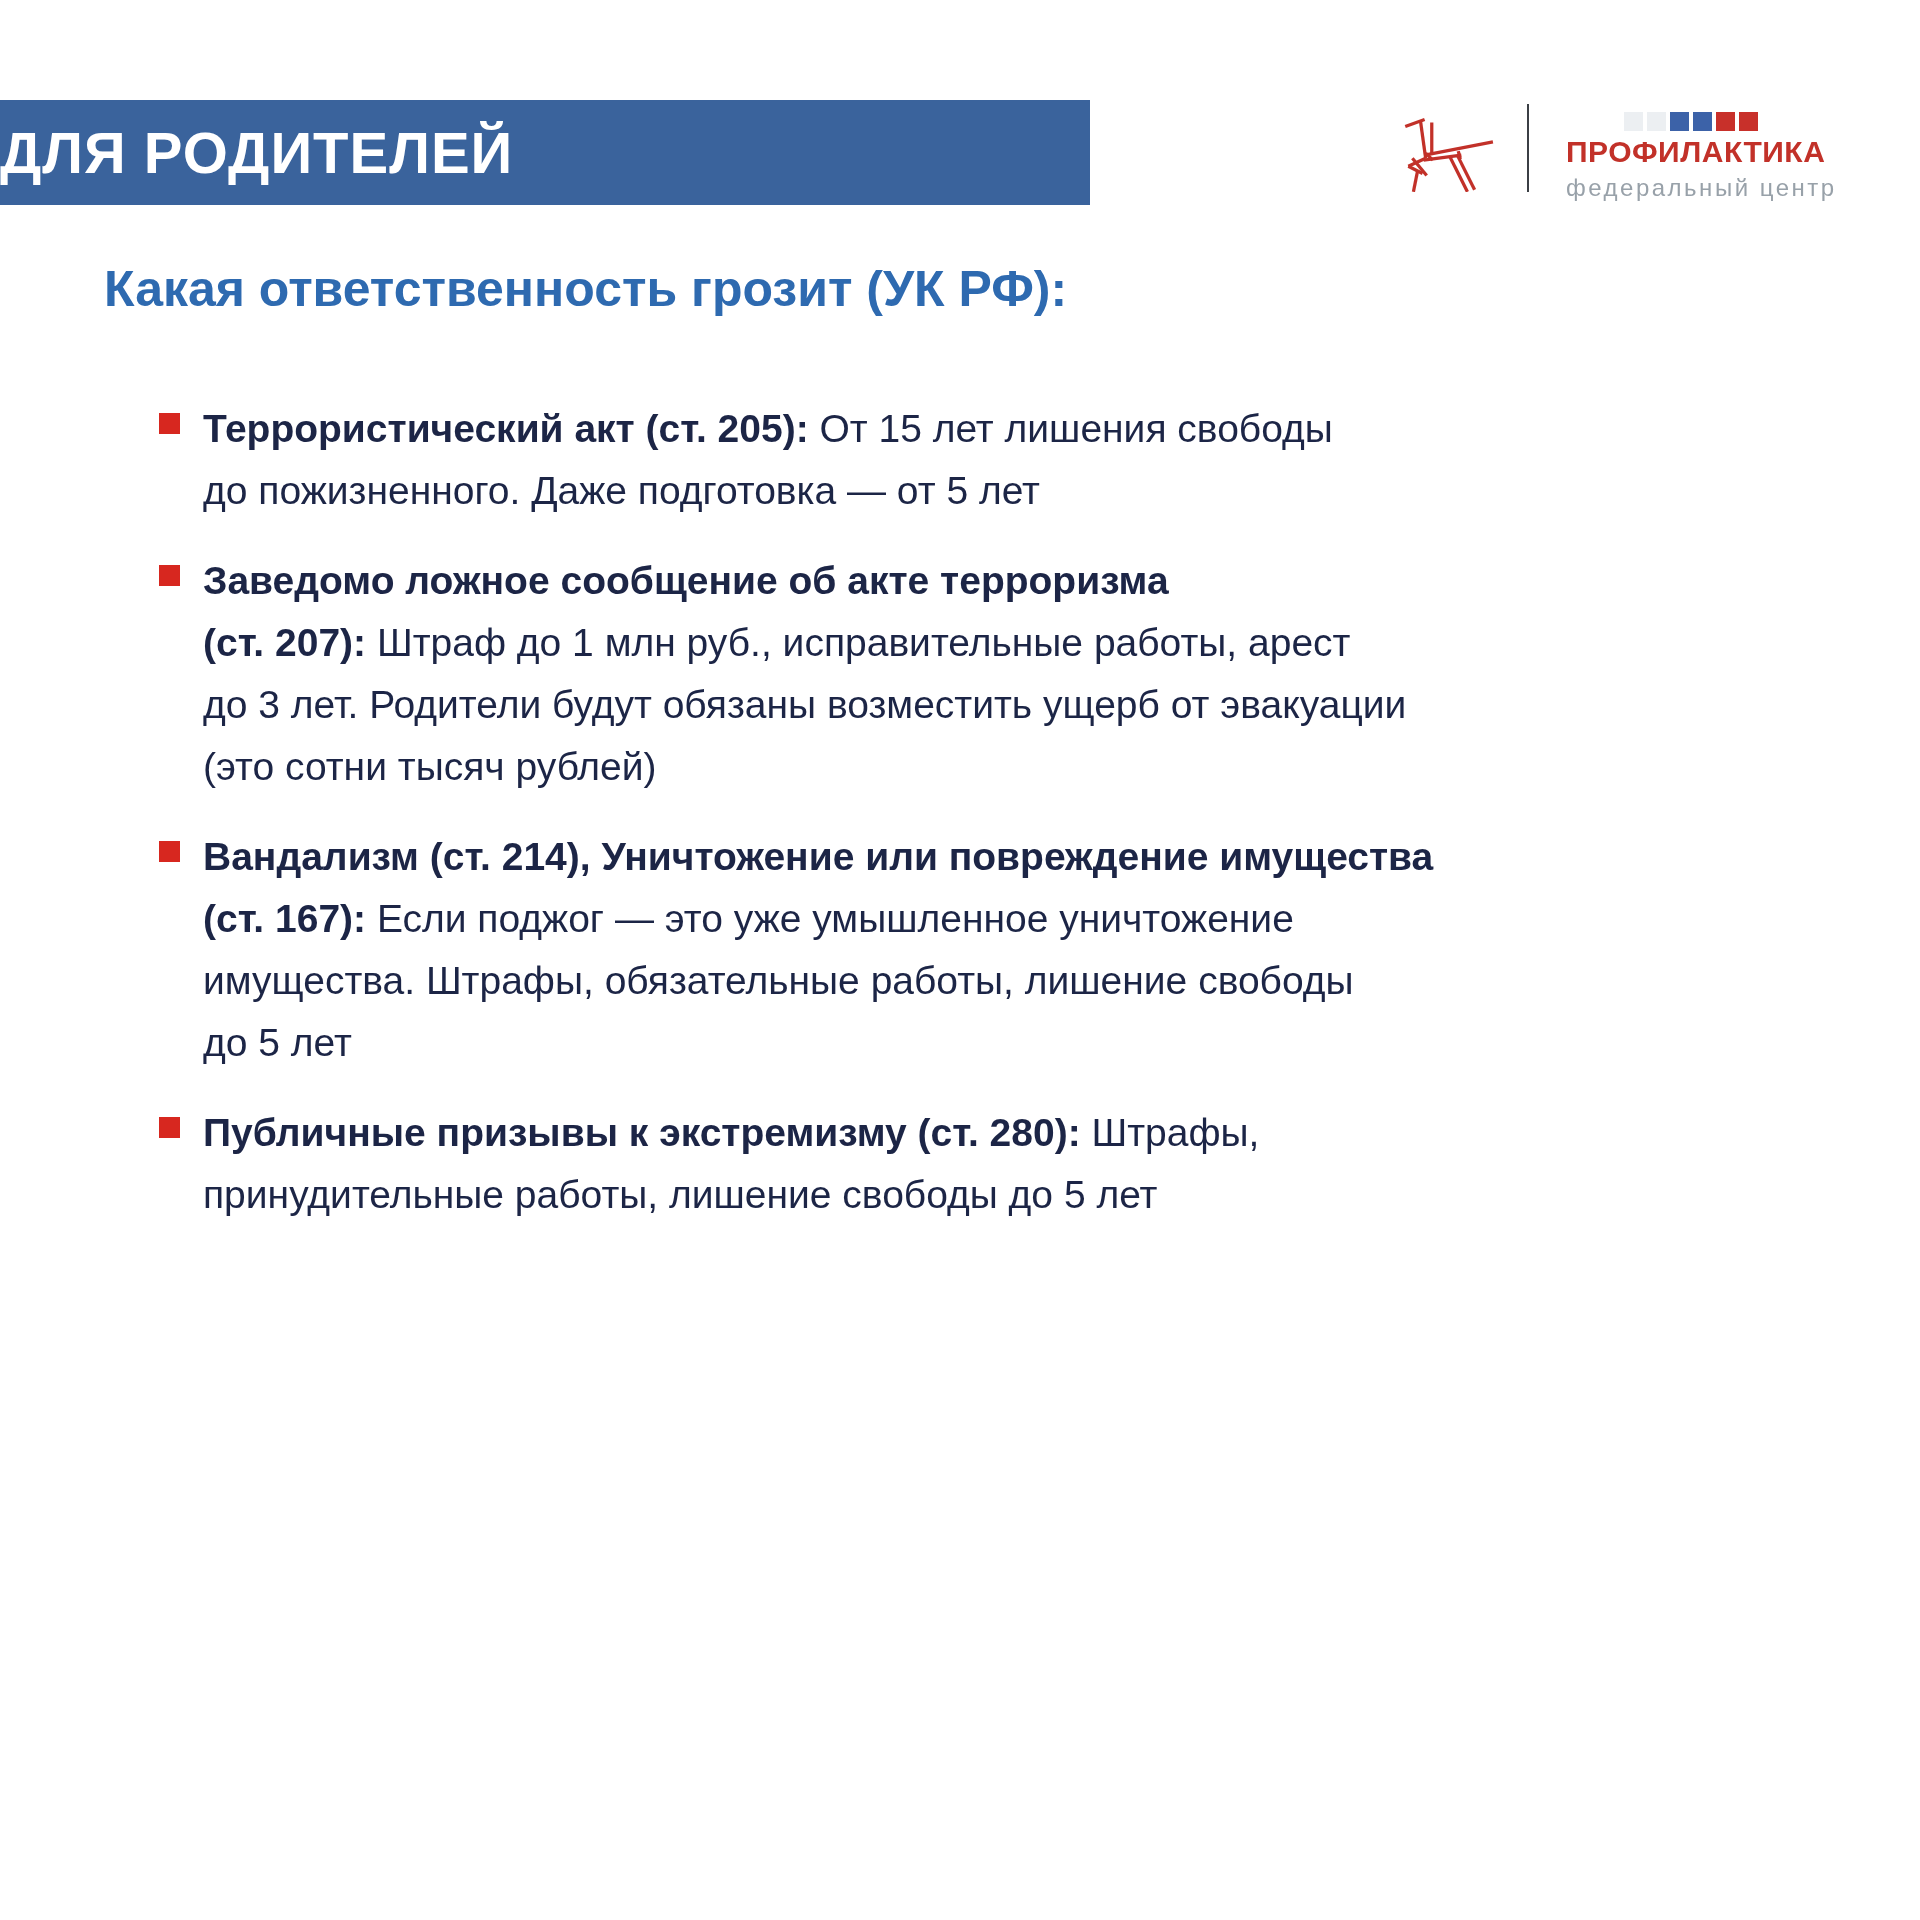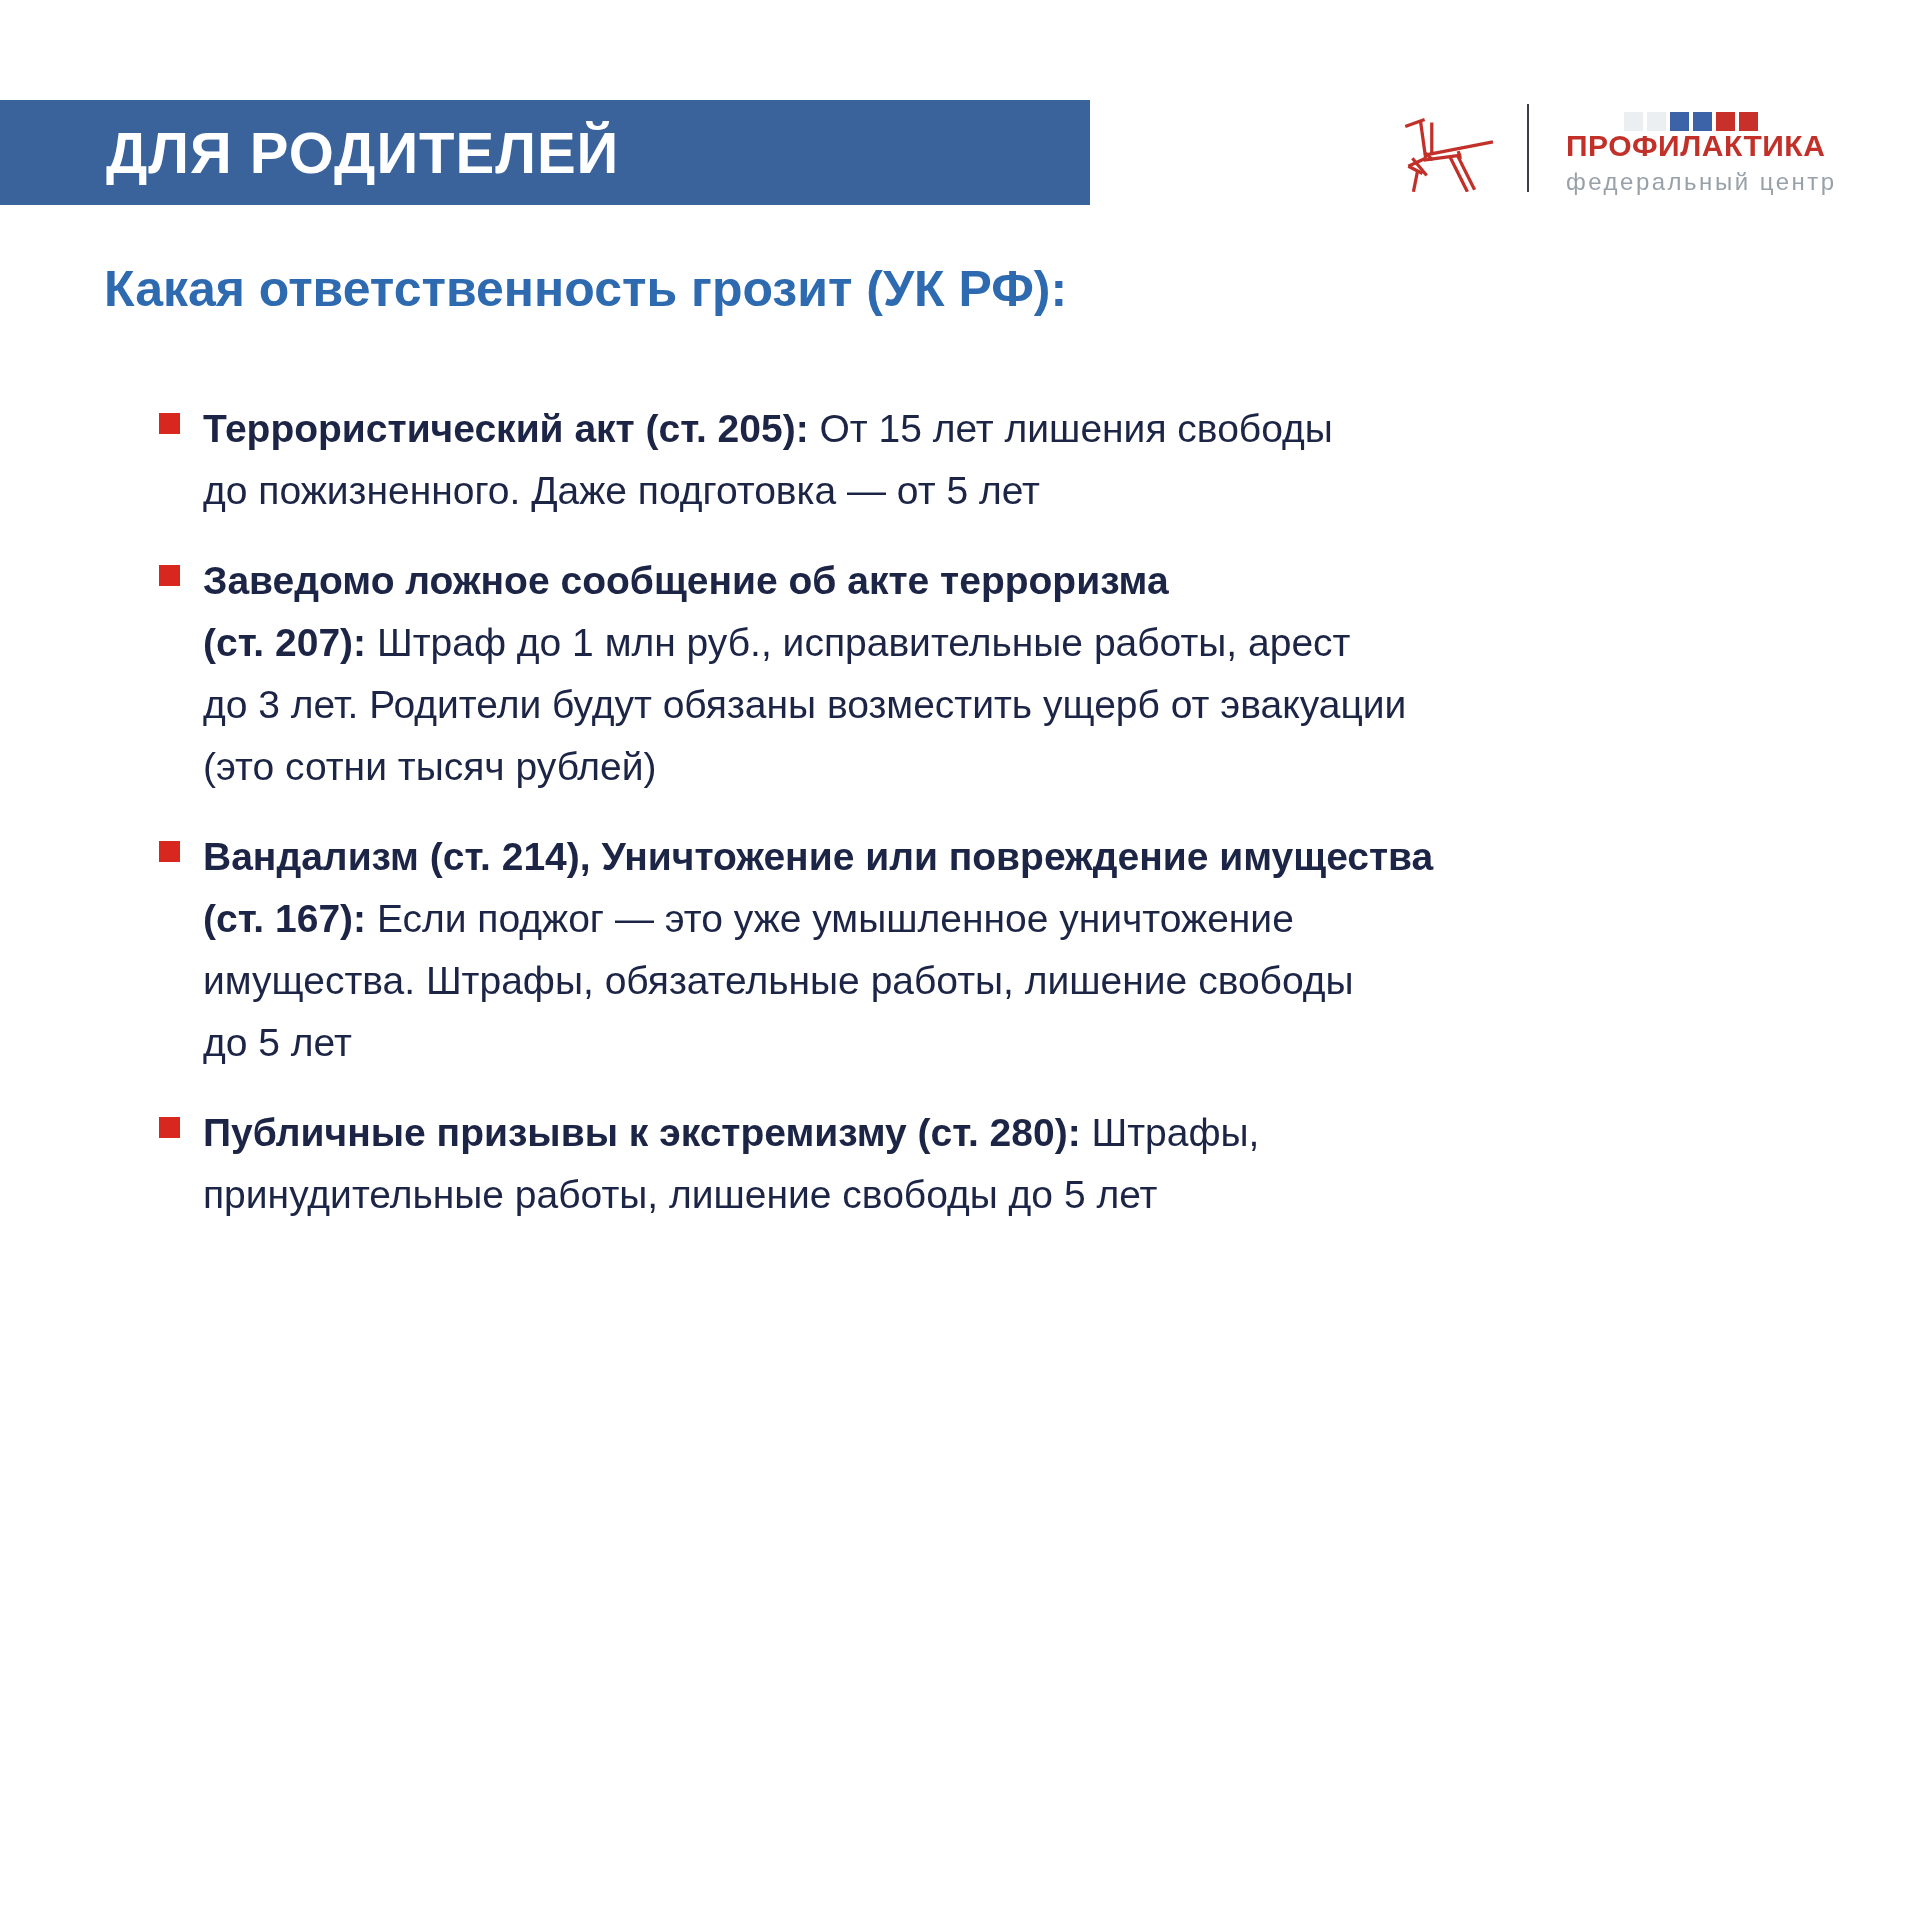--- a/index.html
+++ b/index.html
@@ -16,21 +16,20 @@
   .banner {
     position: absolute;
     left: 0;
     top: 100px;
     width: 1090px;
     height: 105px;
     background: #3a639c;
     display: flex;
     align-items: center;
     box-sizing: border-box;
-    padding-left: 106px;
   }
   .banner-label {
     color: #ffffff;
     font-weight: bold;
     font-size: 58px;
     letter-spacing: 1px;
     white-space: nowrap;
   }
 
   
@@ -61,20 +60,21 @@
     justify-content: center;
     gap: 4px;
     margin-top: 2px;
   }
   .flag-sq {
     display: block;
     width: 19px;
     height: 19px;
   }
   .brand-name {
+    margin-top: 6px;
     font-size: 30px;
     font-weight: bold;
     color: #c23129;
     line-height: 1;
     letter-spacing: 0.5px;
     white-space: nowrap;
   }
   .brand-subtitle {
     margin-top: 9px;
     font-size: 24px;

